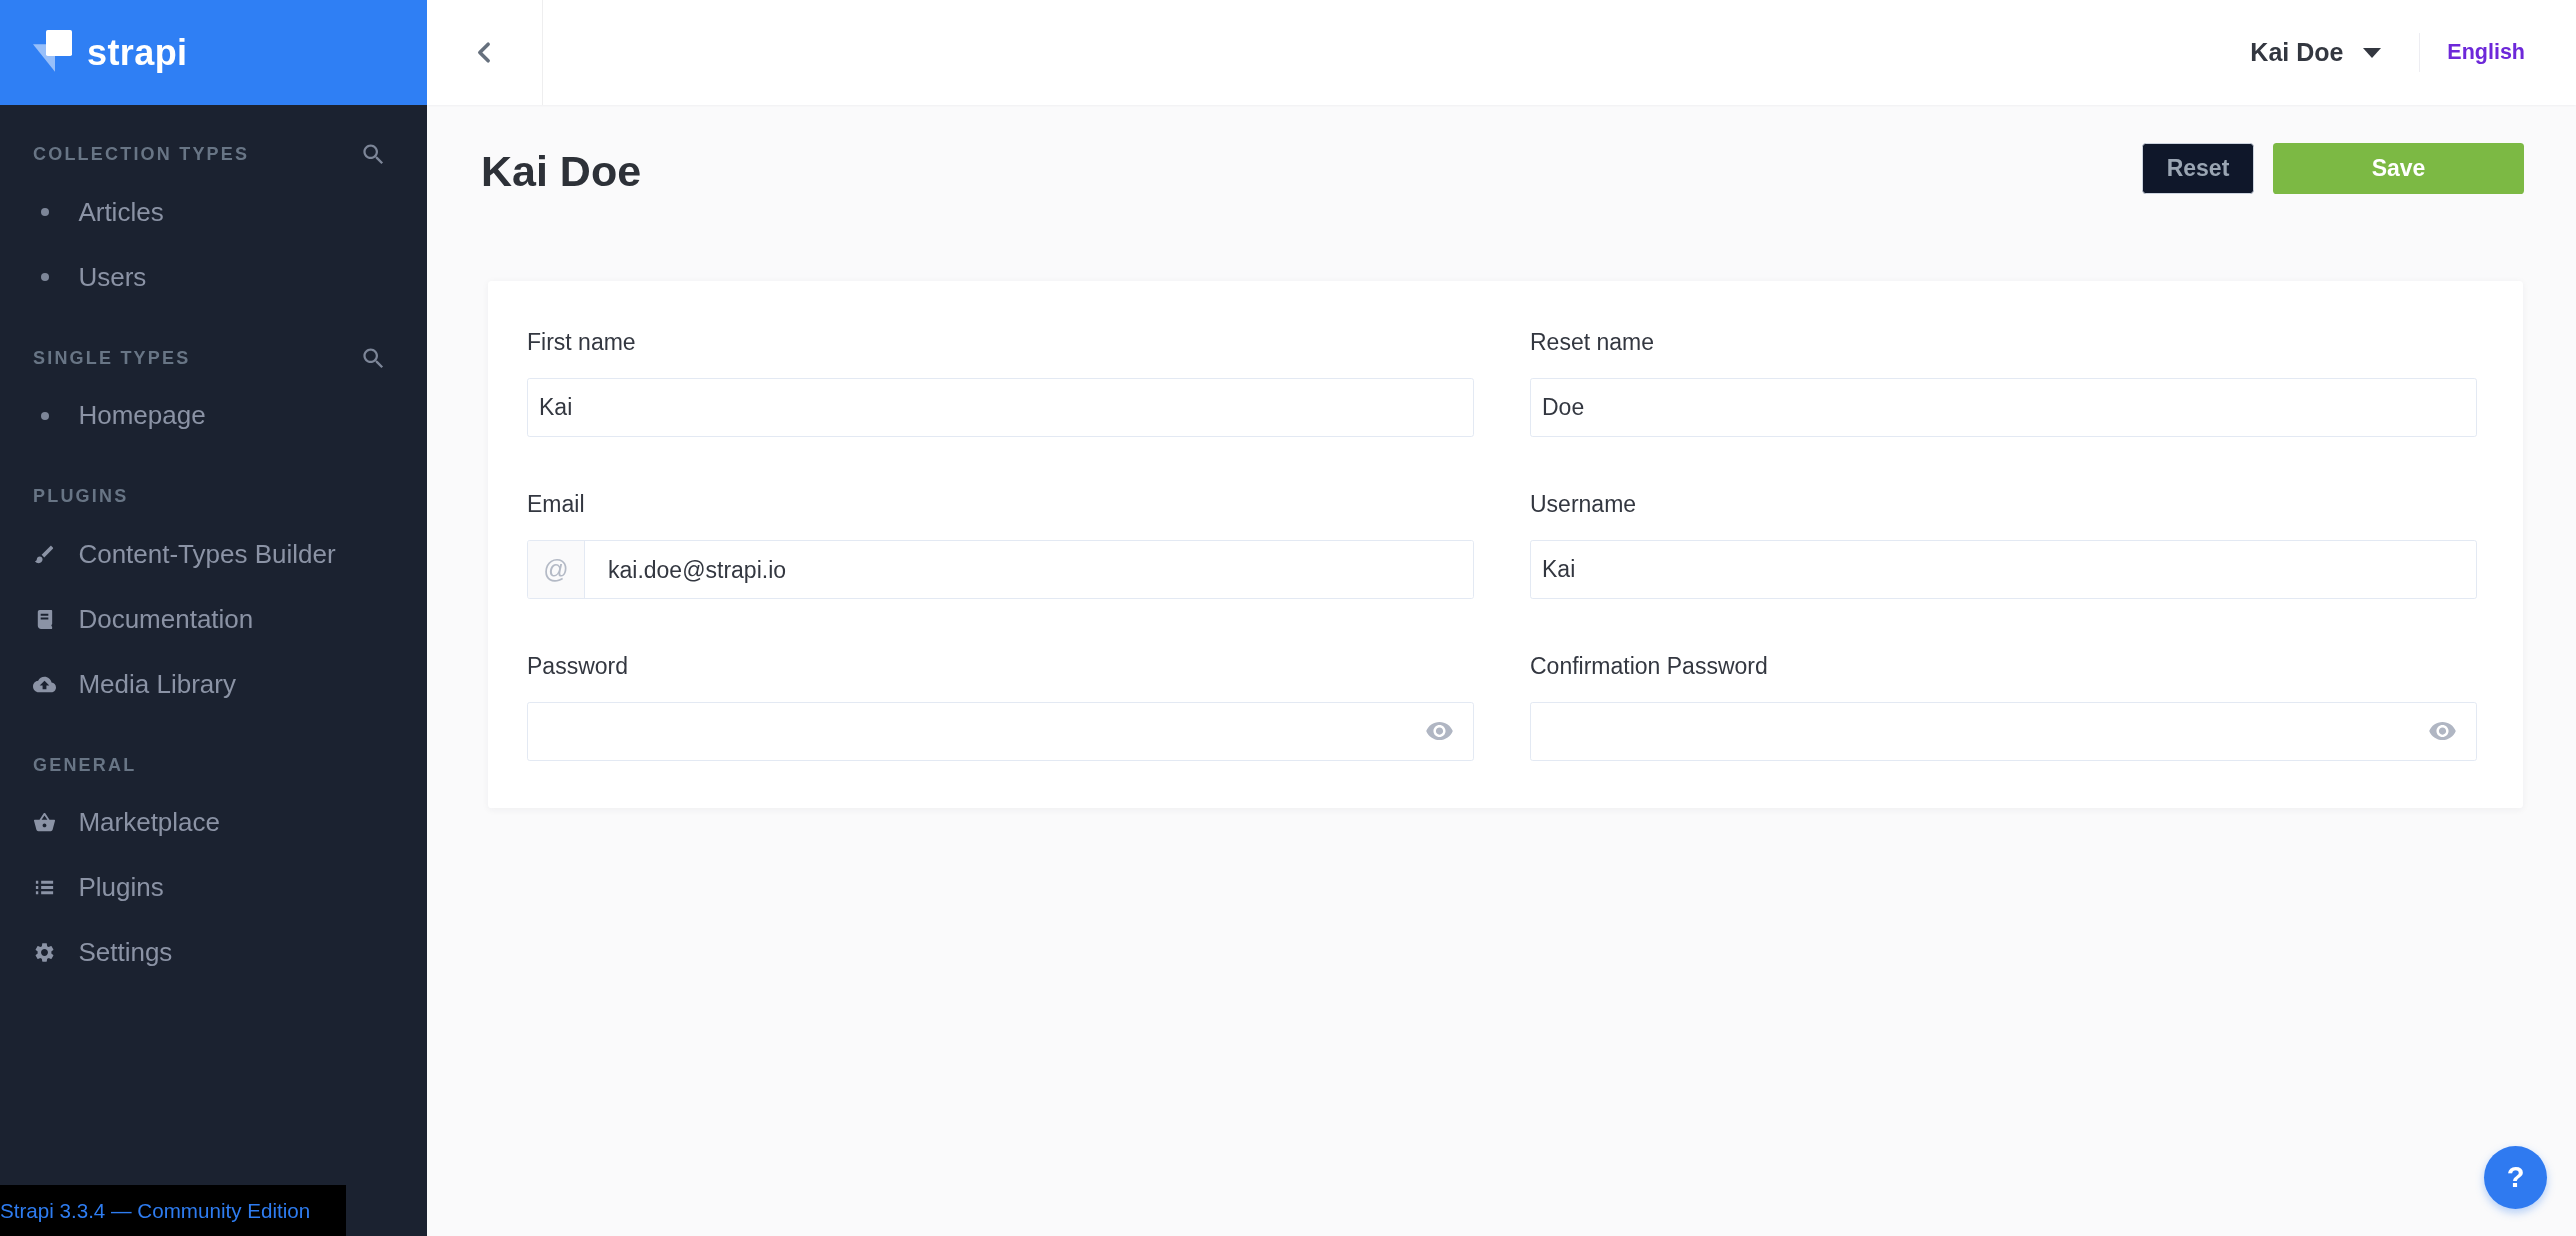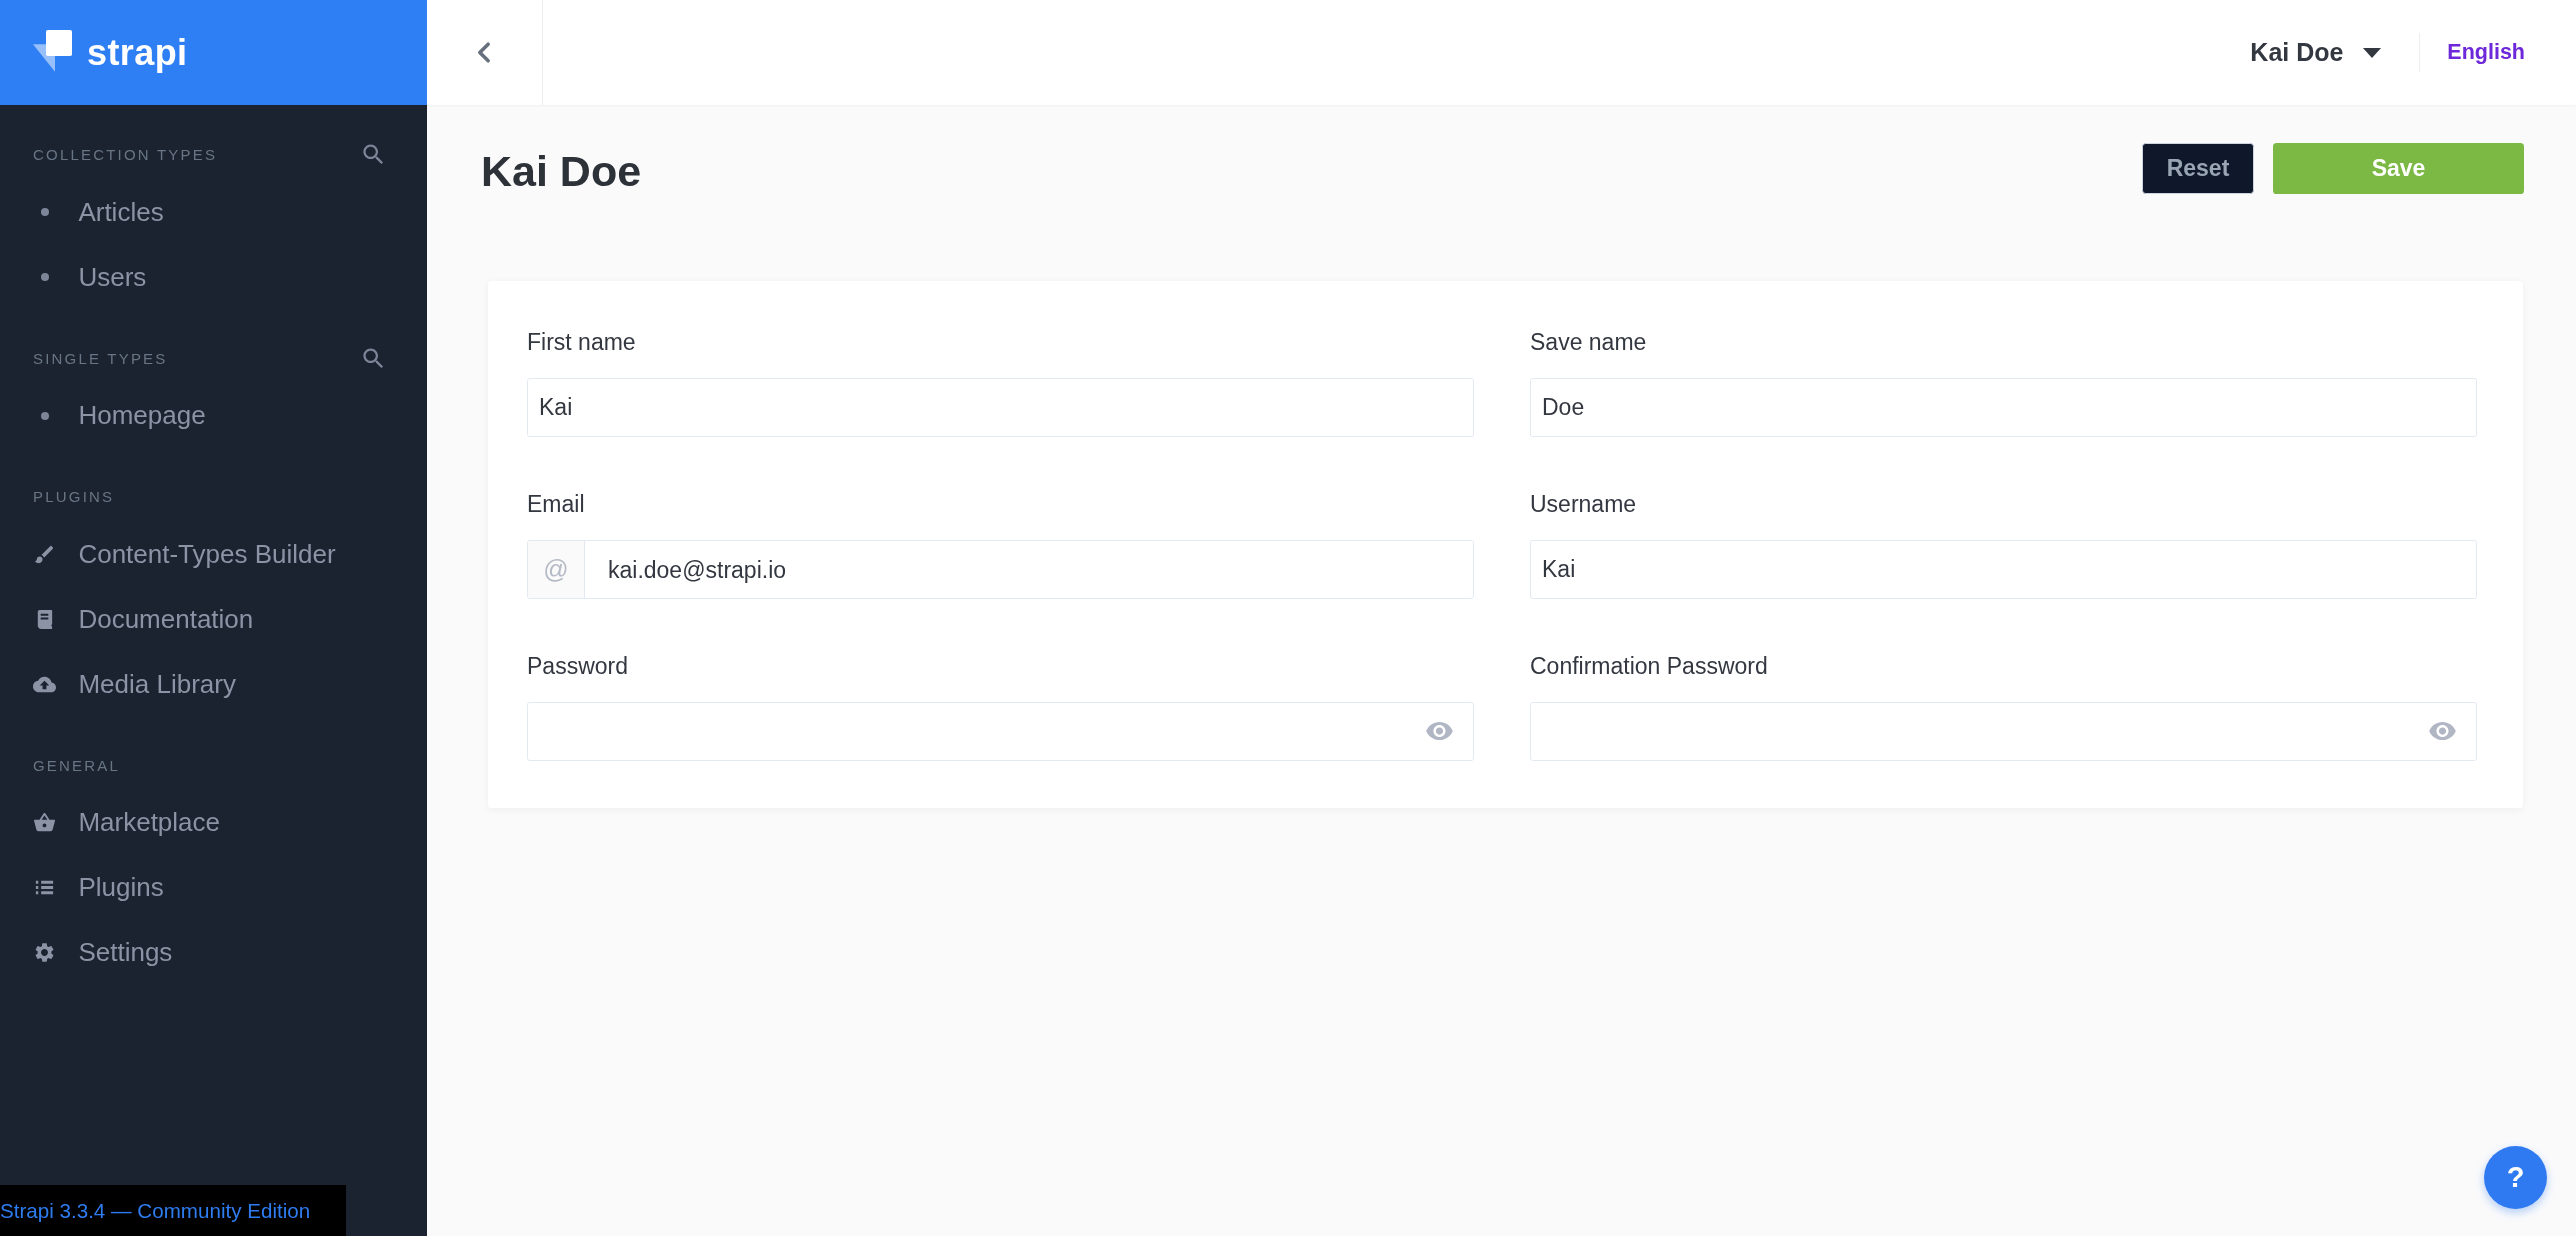--- a/index.html
+++ b/index.html
@@ -33,21 +33,21 @@
     letter-spacing:0.4px;
   }
   .nav { padding-top:37px; }
   .nav-section { margin-top:36px; }
   .nav-section:first-child { margin-top:0; }
   .section-header {
     height:25px; display:flex; align-items:center; justify-content:space-between;
     padding:0 40px 0 33px;
   }
   .section-title {
-    color:#687585; font-size:15px; font-weight:400; letter-spacing:2.2px;
+    color:#687585; font-size:18px; font-weight:700; letter-spacing:2.2px;
     line-height:25px;
   }
   .section-search { width:27px; height:27px; color:#7d8698; cursor:pointer; }
   .section-search svg { width:27px; height:27px; display:block; }
   .nav-list { margin-top:12.5px; }
   .nav-item {
     height:65px; display:flex; align-items:center; padding-left:33px;
     color:#8b93a5; cursor:pointer;
   }
   .nav-item .icon-slot {
@@ -310,21 +310,21 @@
 <section class="card">
 
   <div class="field">
     <label class="field-label">First name</label>
     <div class="control">
       <input class="text-input" type="text" value="Kai" style="">
     </div>
   </div>
 
   <div class="field">
-    <label class="field-label">Save name</label>
+    <label class="field-label">Reset name</label>
     <div class="control">
       <input class="text-input" type="text" value="Doe" style="">
     </div>
   </div>
 
   <div class="field">
     <label class="field-label">Email</label>
     <div class="control with-addon">
       <span class="addon">@</span>
       <input class="text-input" type="text" value="kai.doe@strapi.io" style="">

